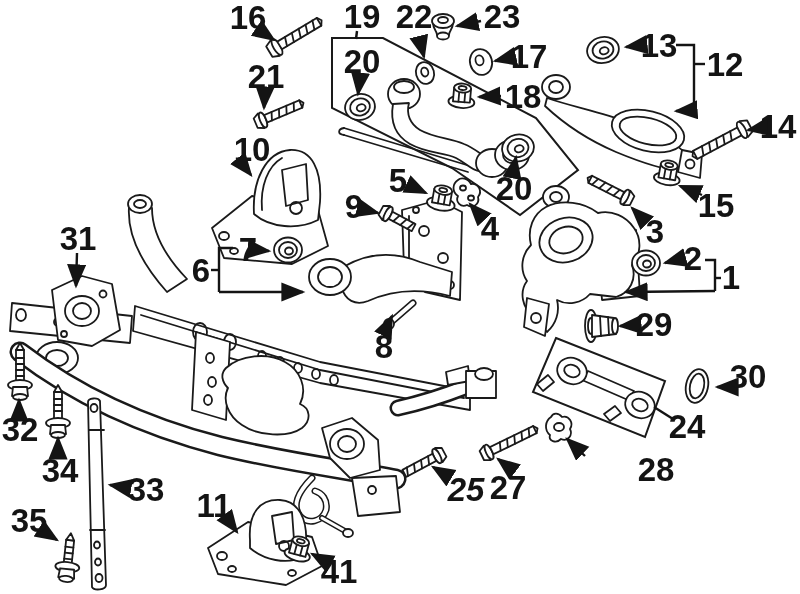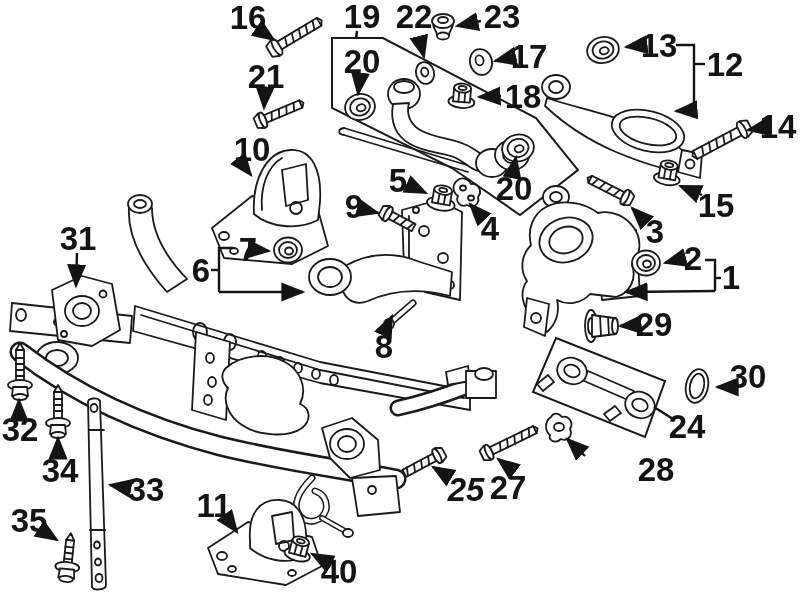--- a/index.html
+++ b/index.html
@@ -425,21 +425,21 @@
       <span class="callout" style="left: 529px; top: 56px;">17</span>
       <span class="callout" style="left: 523px; top: 96px;">18</span>
       <span class="callout" style="left: 362px; top: 16px;">19</span>
       <span class="callout" style="left: 362px; top: 61px;">20</span>
       <span class="callout" style="left: 514px; top: 188px;">20</span>
       <span class="callout" style="left: 266px; top: 76px;">21</span>
       <span class="callout" style="left: 414px; top: 16px;">22</span>
       <span class="callout" style="left: 502px; top: 16px;">23</span>
       <span class="callout" style="left: 687px; top: 426px;">24</span>
       <span class="callout" style="left: 466px; top: 489px; font-style: italic;">25</span>
-      <span class="callout" style="left: 339px; top: 571px;">40</span>
+      <span class="callout" style="left: 339px; top: 571px;">41</span>
       <span class="callout" style="left: 508px; top: 487px;">27</span>
       <span class="callout" style="left: 620px; top: 469px; margin-left: 36px;">28</span>
       <span class="callout" style="left: 654px; top: 324px;">29</span>
       <span class="callout" style="left: 748px; top: 376px;">30</span>
       <span class="callout" style="left: 78px; top: 238px;">31</span>
       <span class="callout" style="left: 20px; top: 429px;">32</span>
       <span class="callout" style="left: 146px; top: 489px;">33</span>
       <span class="callout" style="left: 60px; top: 470px;">34</span>
       <span class="callout" style="left: 29px; top: 520px;">35</span>
     </div>

